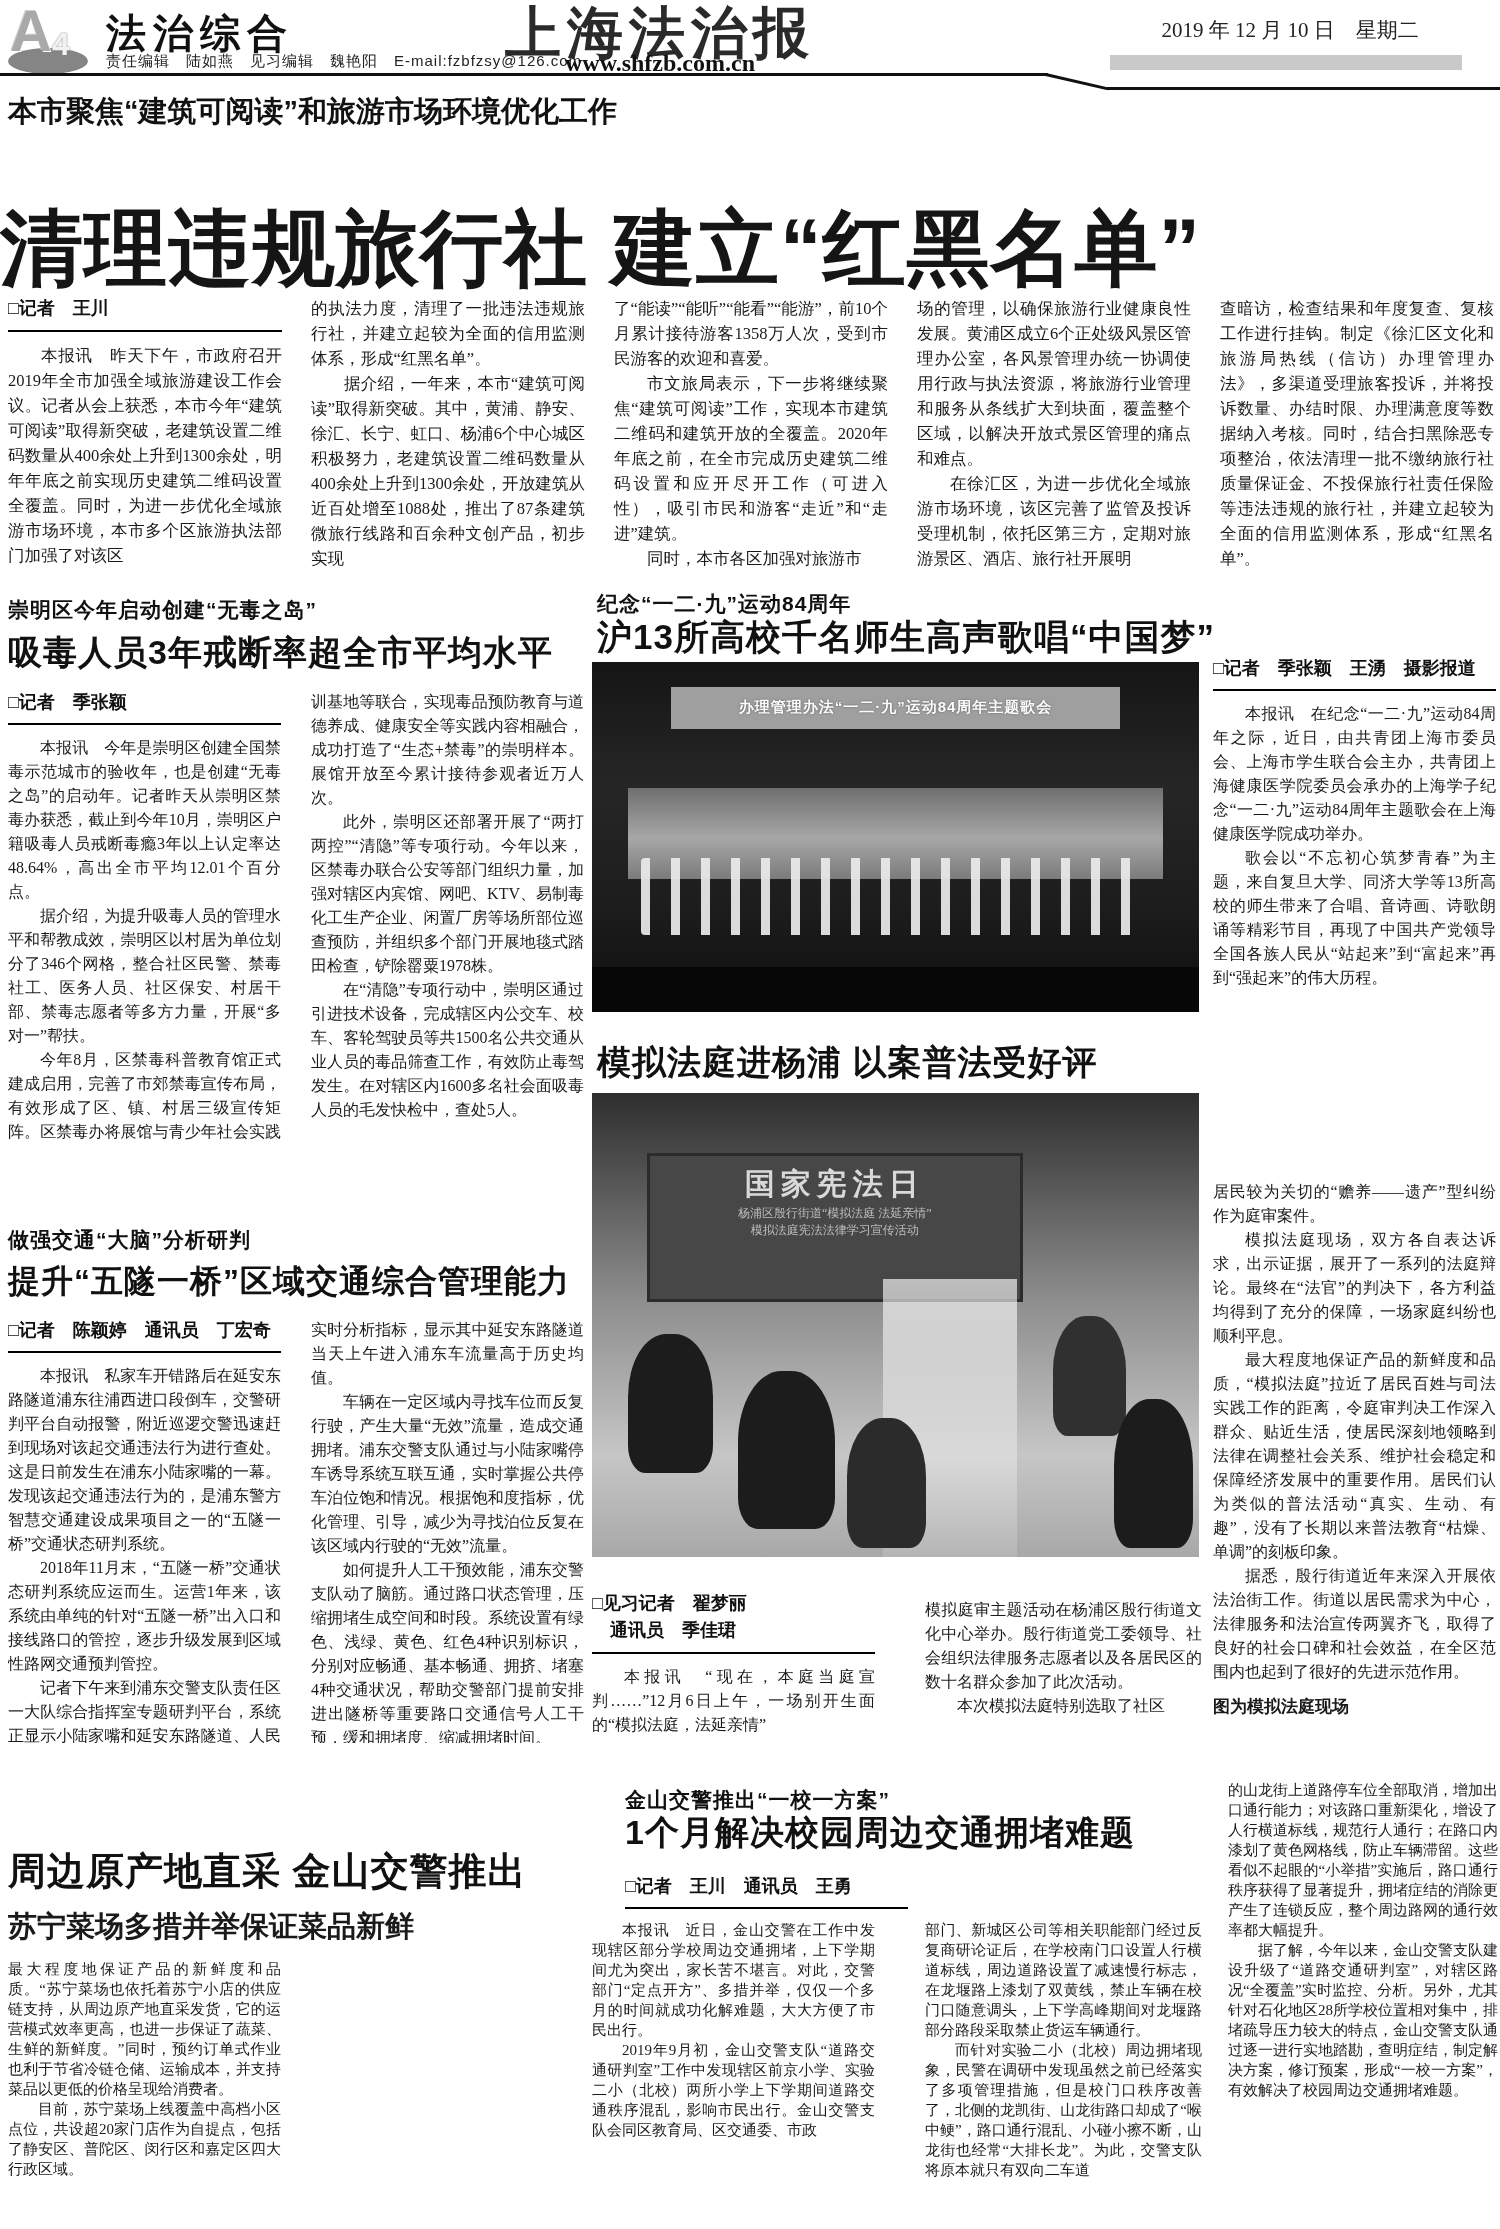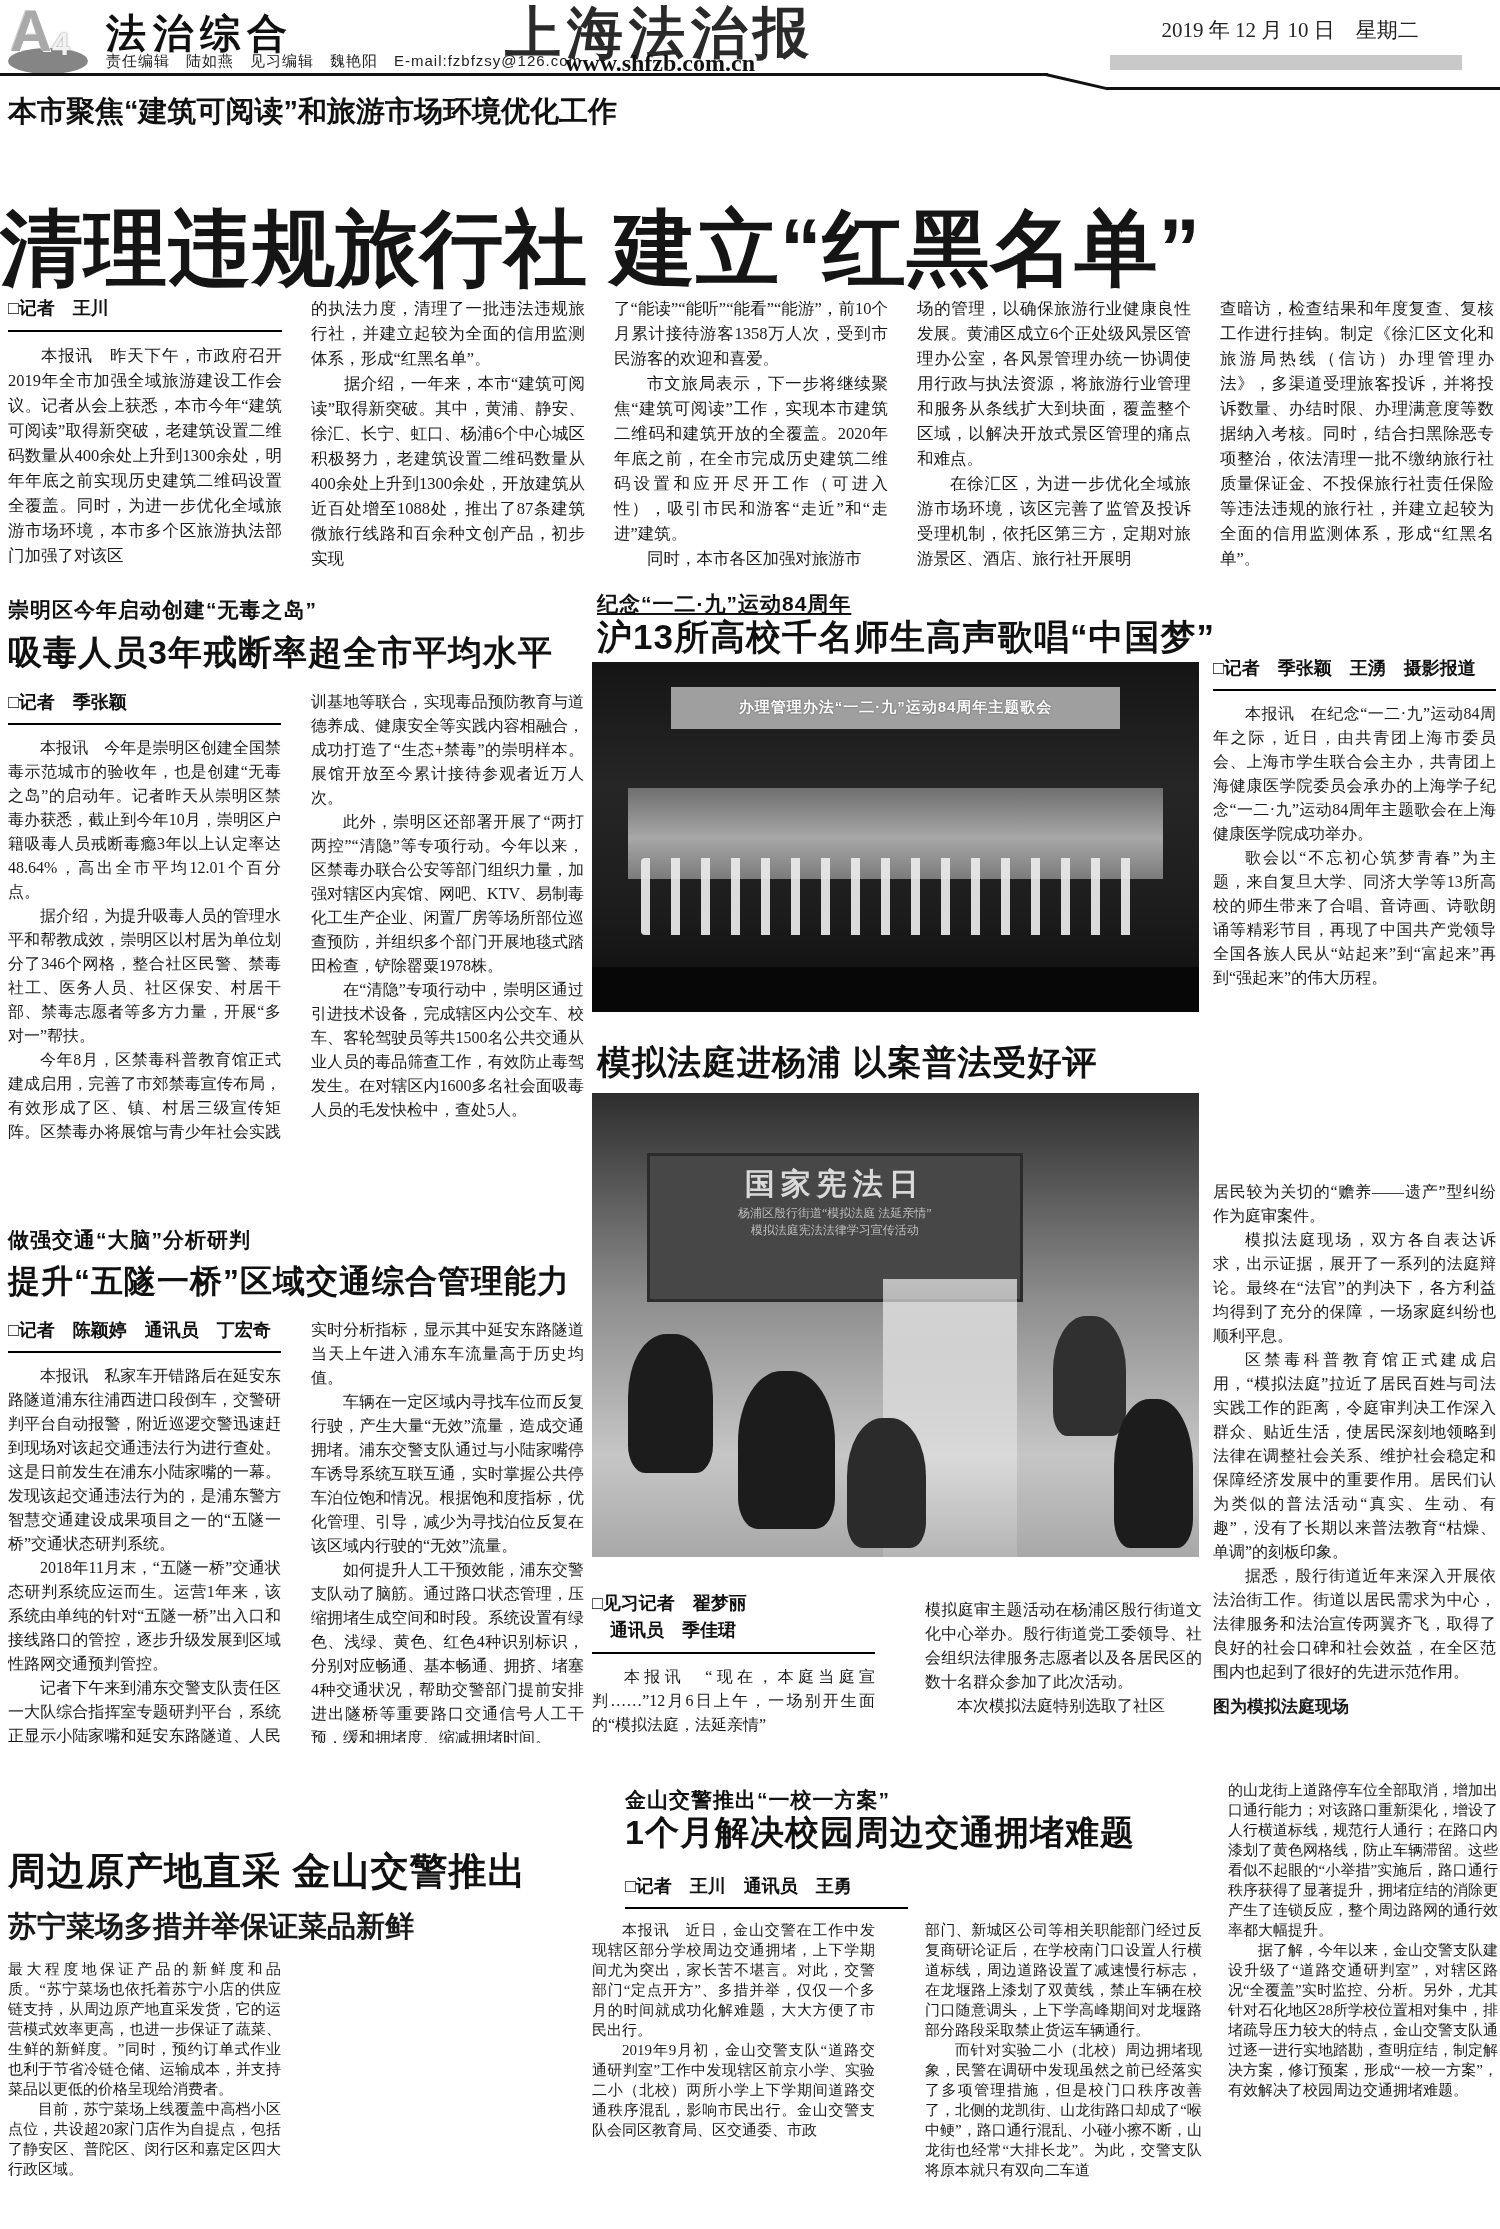--- a/index.html
+++ b/index.html
@@ -48,21 +48,21 @@
                  font-family:"Liberation Sans",sans-serif;font-weight:900;font-size:83px;
                  letter-spacing:1px;color:#151515;}
   .lead-body{position:absolute;left:8px;top:296px;width:1488px;height:292px;overflow:hidden;
              display:flex;gap:29px;font-size:16.5px;line-height:25px;}
   .lead-body .col{width:274px;}
   
   .chongming{position:absolute;left:8px;top:596px;width:576px;}
   .chongming .headline{font-size:34px;letter-spacing:1px;margin-top:6px;}
   .chongming .cols{margin-top:14px;height:452px;overflow:hidden;gap:30px;}
   .chongming .col{width:273px;}
-  .jinian-kicker{position:absolute;left:597px;top:590px;text-decoration:underline;}
+  .jinian-kicker{position:absolute;left:597px;top:590px;}
   .jinian-headline{position:absolute;left:597px;top:614px;font-size:35px;white-space:nowrap;letter-spacing:1px;}
   .photo1{position:absolute;left:592px;top:662px;width:607px;height:350px;overflow:hidden;
           background:linear-gradient(180deg,#151515 0%,#262626 35%,#1d1d1d 70%,#0d0d0d 100%);}
   .photo1 .banner{position:absolute;left:13%;top:7%;width:74%;height:12%;background:#9f9f9f;
                   color:#fdfdfd;font-family:"Liberation Sans",sans-serif;font-weight:700;font-size:15px;
                   display:flex;align-items:center;justify-content:center;letter-spacing:1px;
                   text-shadow:0 0 2px #555;}
   .photo1 .stage-glow{position:absolute;left:6%;top:36%;width:88%;height:26%;
                   background:linear-gradient(180deg,#6f6f6f,#a7a7a7 55%,#7b7b7b);}
   .photo1 .performers{position:absolute;left:8%;top:56%;width:84%;height:22%;
@@ -192,21 +192,21 @@
     <div class="floor-light"></div>
     <div class="person" style="left:6%;top:52%;width:14%;height:30%;"></div>
     <div class="person" style="left:24%;top:60%;width:16%;height:34%;"></div>
     <div class="person" style="left:42%;top:70%;width:13%;height:28%;background:#2b2b2b;"></div>
     <div class="person" style="left:76%;top:48%;width:12%;height:26%;background:#303030;"></div>
     <div class="person" style="left:86%;top:66%;width:13%;height:32%;"></div>
   </div>
   <div class="moni-right bodytext">
     <p class="para cont">居民较为关切的“赡养——遗产”型纠纷作为庭审案件。</p>
     <p class="para">模拟法庭现场，双方各自表达诉求，出示证据，展开了一系列的法庭辩论。最终在“法官”的判决下，各方利益均得到了充分的保障，一场家庭纠纷也顺利平息。</p>
-    <p class="para">区禁毒科普教育馆正式建成启用，“模拟法庭”拉近了居民百姓与司法实践工作的距离，令庭审判决工作深入群众、贴近生活，使居民深刻地领略到法律在调整社会关系、维护社会稳定和保障经济发展中的重要作用。居民们认为类似的普法活动“真实、生动、有趣”，没有了长期以来普法教育“枯燥、单调”的刻板印象。</p>
+    <p class="para">最大程度地保证产品的新鲜度和品质，“模拟法庭”拉近了居民百姓与司法实践工作的距离，令庭审判决工作深入群众、贴近生活，使居民深刻地领略到法律在调整社会关系、维护社会稳定和保障经济发展中的重要作用。居民们认为类似的普法活动“真实、生动、有趣”，没有了长期以来普法教育“枯燥、单调”的刻板印象。</p>
     <p class="para">据悉，殷行街道近年来深入开展依法治街工作。街道以居民需求为中心，法律服务和法治宣传两翼齐飞，取得了良好的社会口碑和社会效益，在全区范围内也起到了很好的先进示范作用。</p>
     <div class="moni-caption">图为模拟法庭现场</div>
   </div>
   <div class="moni-colA bodytext">
     <div class="byline noline">□见习记者　翟梦丽</div>
     <div class="byline noline" style="text-indent:1em;">通讯员　季佳珺</div>
     <div class="byline-rule"></div>
     <p class="para">本报讯　“现在，本庭当庭宣判……”12月6日上午，一场别开生面的“模拟法庭，法延亲情”</p>
   </div>
   <div class="moni-colB bodytext">

